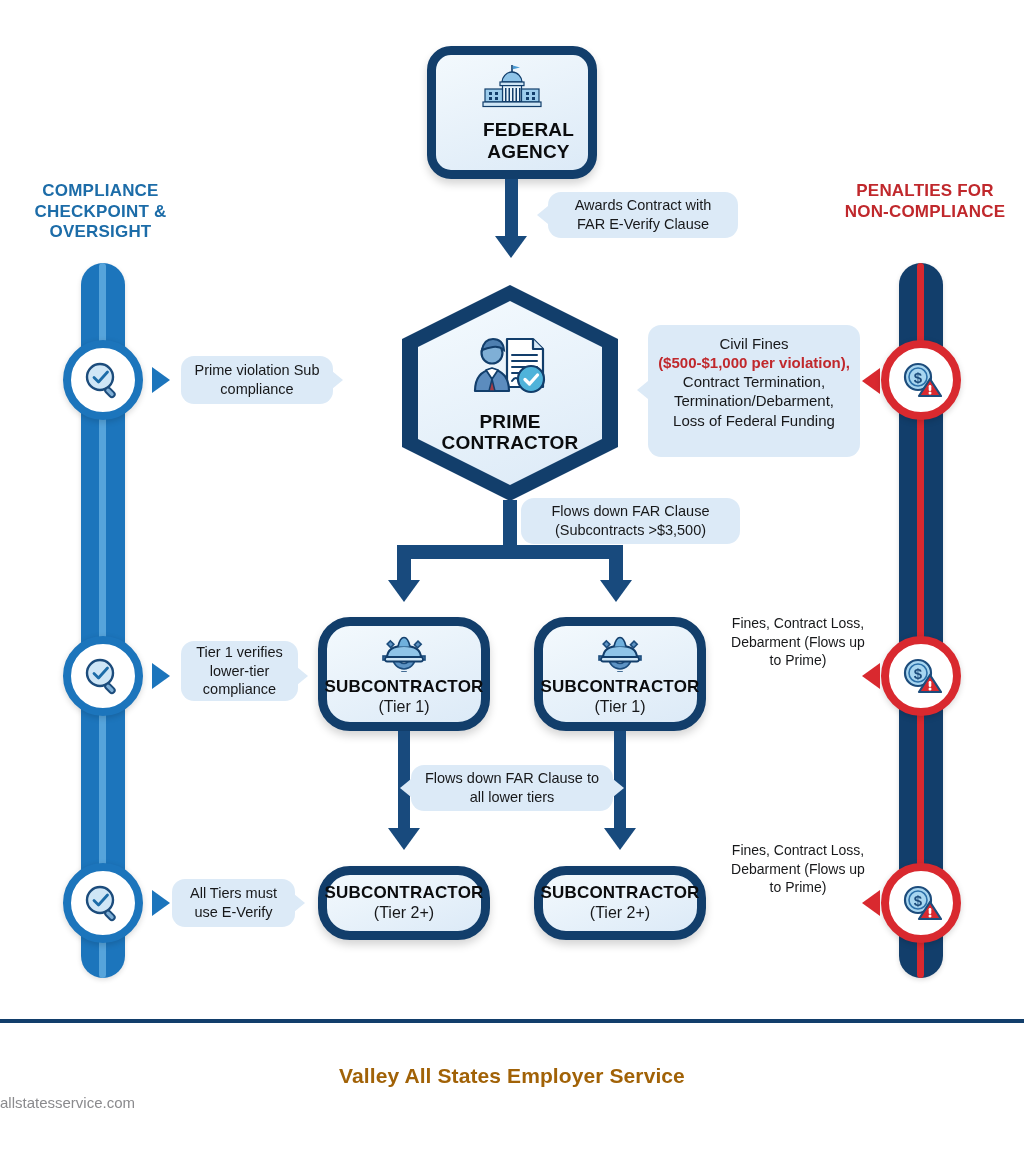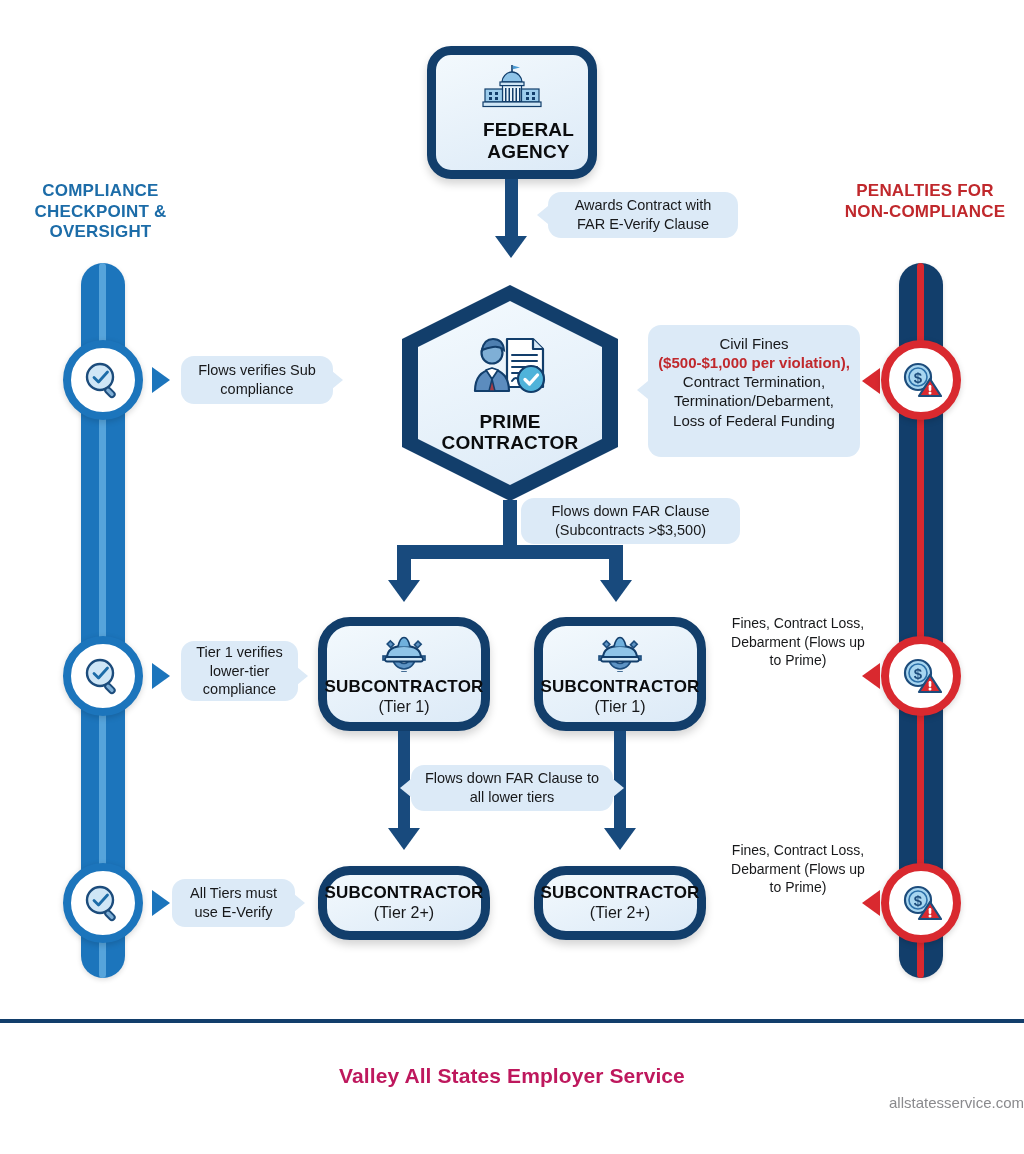--- a/index.html
+++ b/index.html
@@ -210,27 +210,27 @@
     position: absolute;
     left: 0; top: 1019px; width: 1024px; height: 4px;
     background: #123E6B;
   }
   #footer-brand {
     position: absolute;
     left: 0; top: 1064px; width: 1024px;
     text-align: center;
     font-size: 21px;
     font-weight: bold;
-    color: #be185d;
+    color: #a16207;
     letter-spacing: .1px;
   }
   #footer-url {
     position: absolute;
     left: 0; top: 1094px; width: 1024px;
-    text-align: right;
+    text-align: left;
     font-size: 15px;
     color: #8A8A8D;
   }
 
   .red-strong { color: #C0282C; font-weight: bold; }
   svg { display: block; }
 </style>
 </head>
 <body>
 
@@ -402,21 +402,21 @@
     <span>
       <svg width="40" height="40" viewBox="0 0 40 40">
         <circle cx="17" cy="17" r="13" fill="#CFE6F6" stroke="#1C4C7C" stroke-width="2.4"></circle>
         <path d="M11 17.5 l4.5 4.5 l9 -10" fill="none" stroke="#1C6CA8" stroke-width="2.8" stroke-linecap="round" stroke-linejoin="round"></path>
         <rect x="25" y="26.5" width="11" height="5.5" rx="2.7" transform="rotate(45 25 26.5)" fill="#7FAFD6" stroke="#1C4C7C" stroke-width="2"></rect>
       </svg>
     </span>
   </div>
   <div class="ptr-blue" style="left:152px; top:367px;"></div>
   <div class="bubble" style="left:181px; top:356px; width:152px; height:48px; display:flex; align-items:center; justify-content:center;">
-    <span>Flows verifies Sub compliance</span>
+    <span>Prime violation Sub compliance</span>
   </div>
   <div class="tail-right" style="left:332px; top:371px;"></div>
 
   <div class="checkpoint" style="left:63px; top:636px;">
     <span>
       <svg width="40" height="40" viewBox="0 0 40 40">
         <circle cx="17" cy="17" r="13" fill="#CFE6F6" stroke="#1C4C7C" stroke-width="2.4"></circle>
         <path d="M11 17.5 l4.5 4.5 l9 -10" fill="none" stroke="#1C6CA8" stroke-width="2.8" stroke-linecap="round" stroke-linejoin="round"></path>
         <rect x="25" y="26.5" width="11" height="5.5" rx="2.7" transform="rotate(45 25 26.5)" fill="#7FAFD6" stroke="#1C4C7C" stroke-width="2"></rect>
       </svg>

